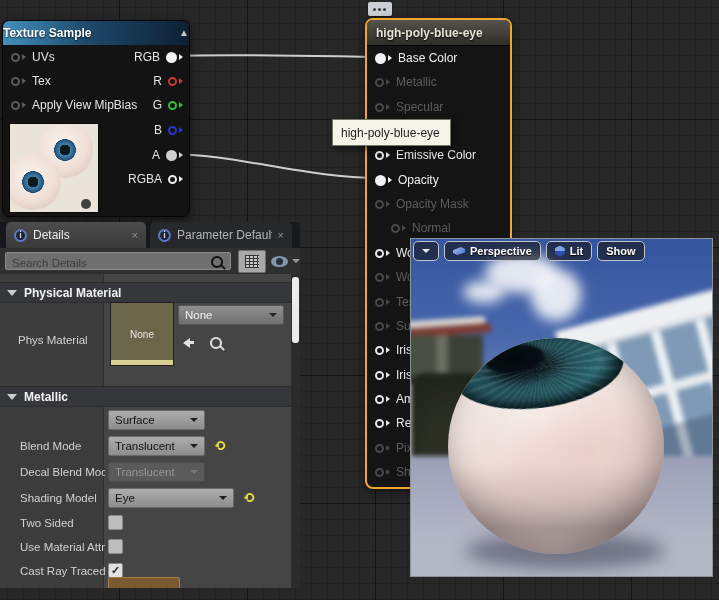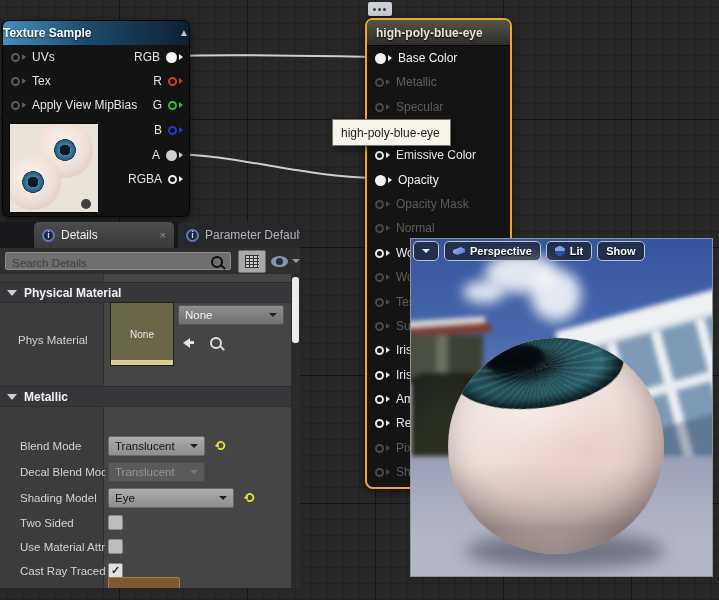--- a/index.html
+++ b/index.html
@@ -56,21 +56,21 @@
   .bubble-dots{position:absolute;left:5px;top:6px;width:3px;height:3px;background:#3a3e44;border-radius:50%;
     box-shadow:5px 0 0 #3a3e44,10px 0 0 #3a3e44;}
   
   .tooltip{left:332px;top:119px;width:119px;height:27px;background:#f6f3e9;border:1px solid #76766a;
     box-shadow:2px 3px 6px rgba(0,0,0,.5);font-size:12px;color:#1d1d1d;display:flex;align-items:center;
     padding-left:8px;z-index:6;box-sizing:border-box;}
   
   .details{left:0;top:222px;width:300px;height:366px;background:#3f3f3f;z-index:8;overflow:hidden;}
   .tabbar{position:absolute;left:0;top:0;width:100%;height:26px;background:#16181b;}
   .tab{position:absolute;top:0;height:26px;display:flex;align-items:center;gap:6px;padding:2px 8px;
-    border-radius:5px 5px 0 0;box-sizing:border-box;margin-left:28px;}
+    border-radius:5px 5px 0 0;box-sizing:border-box;}
   .tab.active{left:6px;width:140px;background:linear-gradient(180deg,#4c4c4c,#3a3a3a);}
   .tab.inactive{left:150px;width:142px;background:#26282c;}
   .tab .tab-label{font-size:12px;color:#ececec;white-space:nowrap;overflow:hidden;}
   .tab.inactive .tab-label{color:#b5b5b5;}
   .tab-close{margin-left:auto;color:#8f8f8f;font-size:11px;}
   .ii{width:13px;height:13px;border-radius:50%;border:2px solid #5b79c8;background:#20242c;color:#cdd6ee;
     font-size:9px;font-weight:bold;display:flex;align-items:center;justify-content:center;flex:0 0 auto;box-sizing:border-box;}
   .ii::before{content:"i";}
   .dtoolbar{position:absolute;left:0;top:26px;width:100%;height:26px;background:#2f2f2f;border-bottom:1px solid #282828;}
   .search{position:absolute;left:5px;top:4px;width:226px;height:18px;background:#6f6f6f;border:1px solid #8b8b8b;border-radius:2px;box-sizing:border-box;}
@@ -272,21 +272,21 @@
       <div class="pin-row st-connected" style="left: 8px; top: 151px;">
         <div class="pin"></div>
         <div class="tail"></div>
         <div class="pin-label">Opacity</div>
       </div>
       <div class="pin-row st-disabled" style="left: 8px; top: 175px;">
         <div class="pin"></div>
         <div class="tail"></div>
         <div class="pin-label">Opacity Mask</div>
       </div>
-      <div class="pin-row st-disabled" style="left: 8px; top: 199px; text-align: center;">
+      <div class="pin-row st-disabled" style="left: 24px; top: 199px; text-align: center;">
         <div class="pin"></div>
         <div class="tail"></div>
         <div class="pin-label">Normal</div>
       </div>
       <div class="pin-row st-enabled" style="left: 8px; top: 224px;">
         <div class="pin"></div>
         <div class="tail"></div>
         <div class="pin-label">Wor</div>
       </div>
       <div class="pin-row st-disabled" style="left: 8px; top: 248px;">
@@ -384,20 +384,24 @@
       <span class="mag phys-mag"></span>
     </div>
 
     <div class="sec-header" style="top:164px;">
       <span class="sec-tri"></span>
       <span class="sec-title">Metallic</span>
     </div>
 
     <div id="mat-rows">
         <div class="prop-row" style="top: 186px;">
+          <div class="dd light">
+            <div>Surface</div>
+            <div class="dd-caret"></div>
+          </div>
         </div>
         <div class="prop-row" style="top: 212px;">
           <div class="prop-label">Blend Mode</div>
           <div class="dd light">
             <div>Translucent</div>
             <div class="dd-caret"></div>
           </div>
           <div class="reset" style="left: 214px;"><svg width="13" height="13" viewBox="0 0 13 13">
               <path d="M3.2 6.5 a3.6 3.6 0 1 1 1.1 2.6" stroke="#e4e43a" stroke-width="1.8" fill="none"></path>
               <path d="M0.6 6.8 L4.8 4.6 L4.8 9.0 Z" fill="#e4e43a"></path>

